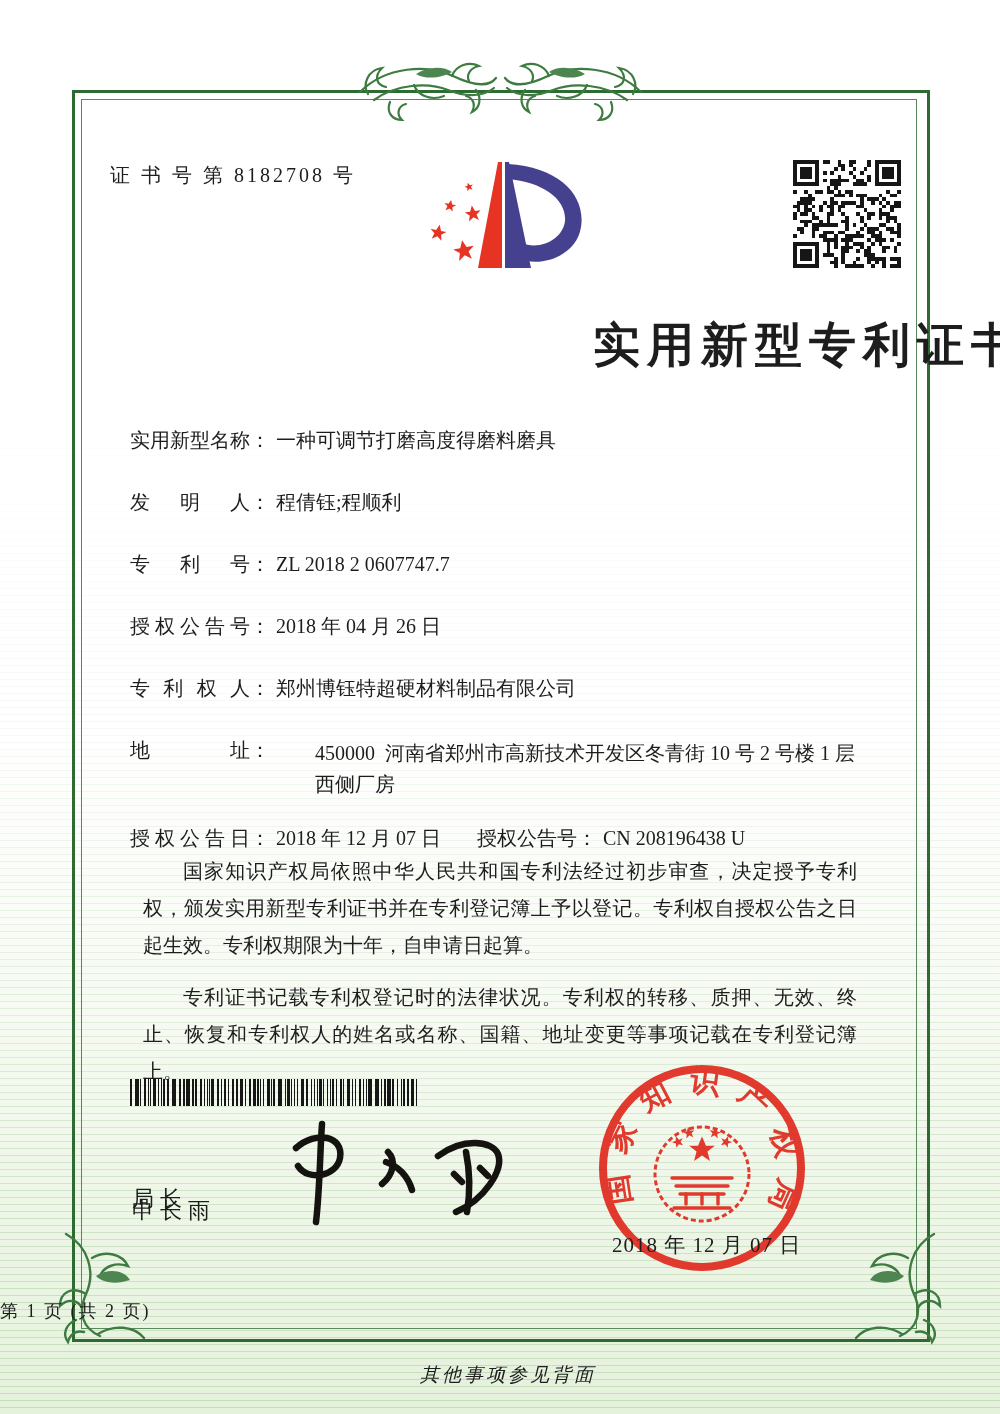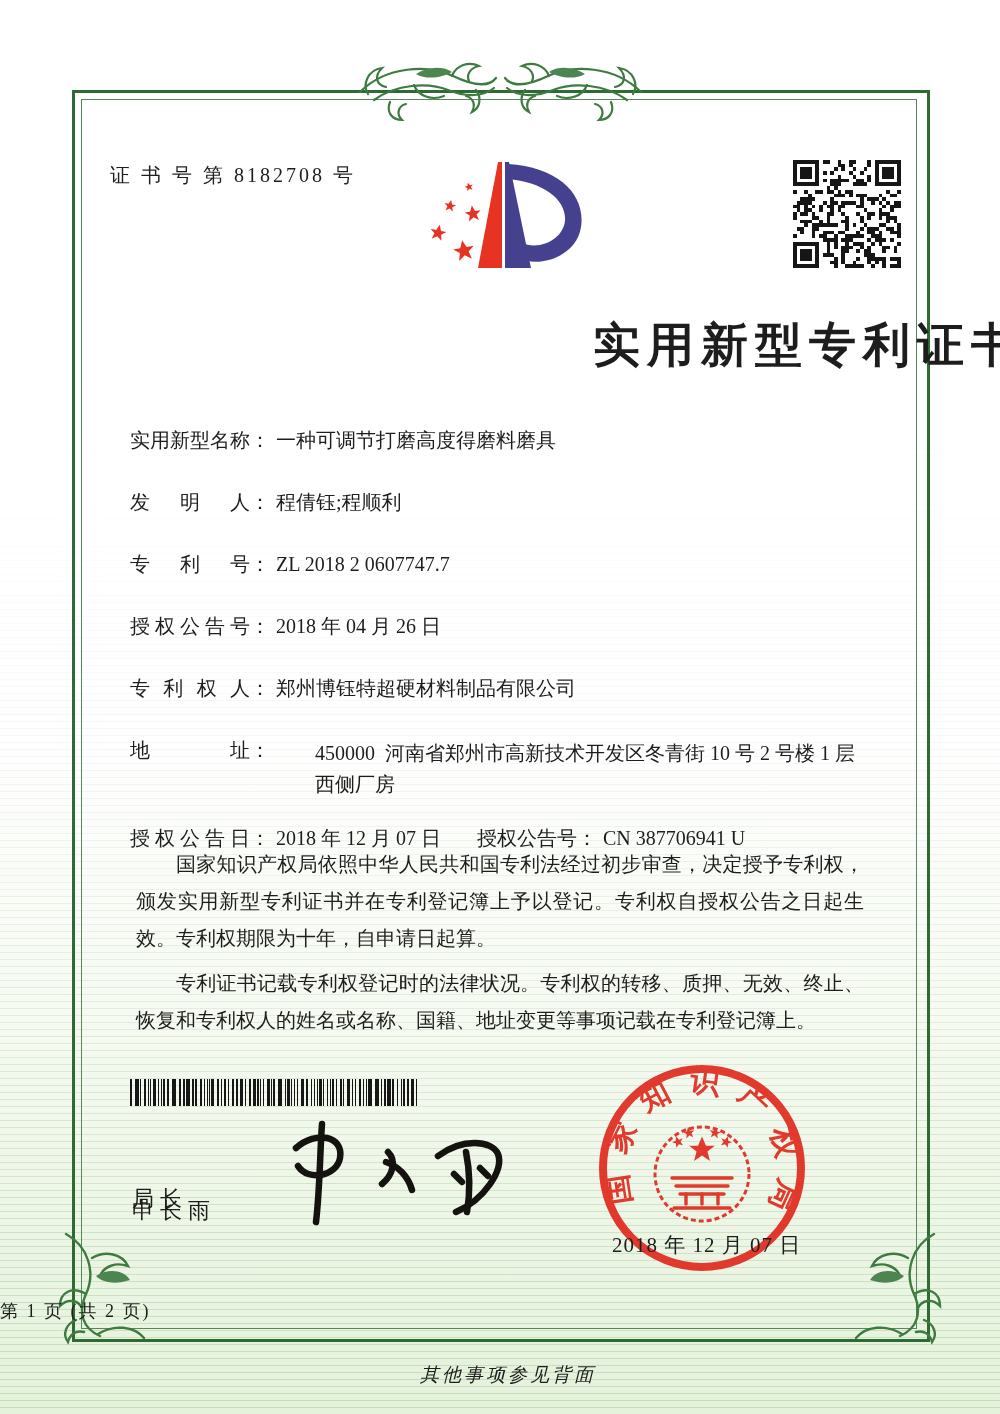--- a/index.html
+++ b/index.html
@@ -23,21 +23,21 @@
   .title{position:absolute;left:9px;top:314px;width:100%;text-align:right;font-size:47px;font-weight:700;letter-spacing:7px;}
   .fields{position:absolute;left:130px;top:428px;width:742px;font-size:20px;}
   .frow{display:flex;align-items:flex-start;margin-bottom:37px;line-height:25px;}
   .flabel{flex:0 0 120px;text-align:justify;text-align-last:justify;}
   .fcolon{flex:0 0 auto;padding:0 6px 0 0;}
   .fvalue{white-space:pre-wrap;}
   .frow.addr{margin-bottom:26px;}
   .frow.addr .fvalue{width:585px;line-height:31px;margin-left:39px;}
   .gspacer{width:36px;}
   .paras{position:absolute;left:128px;top:838px;width:744px;font-size:20px;line-height:1.85;text-align:justify;}
-  .paras p{margin:8px;text-indent:2em;}
+  .paras p{margin:15px;text-indent:2em;}
   .barcode{position:absolute;left:130px;top:1079px;}
   .chief-title{position:absolute;left:132px;top:1184px;font-size:22px;letter-spacing:6px;}
   .chief-name{position:absolute;left:132px;top:1196px;font-size:22px;letter-spacing:6px;}
   .signature{position:absolute;left:270px;top:1110px;}
   .seal{position:absolute;left:596px;top:1062px;}
   .seal-date{position:absolute;left:612px;top:1231px;font-size:21px;letter-spacing:1px;z-index:5;}
   .page-info{position:absolute;left:0;top:1299px;width:100%;font-size:18px;letter-spacing:2px;}
   .footer-note{position:absolute;left:0;top:1362px;width:100%;text-align:center;font-size:19px;letter-spacing:3px;font-style:italic;}
   .orn{position:absolute;pointer-events:none;}
 </style>
@@ -522,21 +522,21 @@
         <span class="fcolon">：</span>
         <span class="fvalue">450000  河南省郑州市高新技术开发区冬青街 10 号 2 号楼 1 层西侧厂房</span>
     </div>
     <div class="frow">
       <span class="flabel">授权公告日</span>
         <span class="fcolon">：</span>
         <span class="fvalue">2018 年 12 月 07 日</span>
       <span class="gspacer"></span>
       <span>授权公告号</span>
         <span class="fcolon">：</span>
-        <span class="fvalue">CN 387706941 U</span>
+        <span class="fvalue">CN 208196438 U</span>
     </div>
   </div>
 
   <div class="paras">
     <p>国家知识产权局依照中华人民共和国专利法经过初步审查，决定授予专利权，颁发实用新型专利证书并在专利登记簿上予以登记。专利权自授权公告之日起生效。专利权期限为十年，自申请日起算。</p>
     <p>专利证书记载专利权登记时的法律状况。专利权的转移、质押、无效、终止、恢复和专利权人的姓名或名称、国籍、地址变更等事项记载在专利登记簿上。</p>
   </div>
 
   <svg class="barcode" id="barcode" width="292" height="27" shape-rendering="crispEdges">
       <rect x="0" y="0" width="2" height="27" fill="#161616"></rect>

